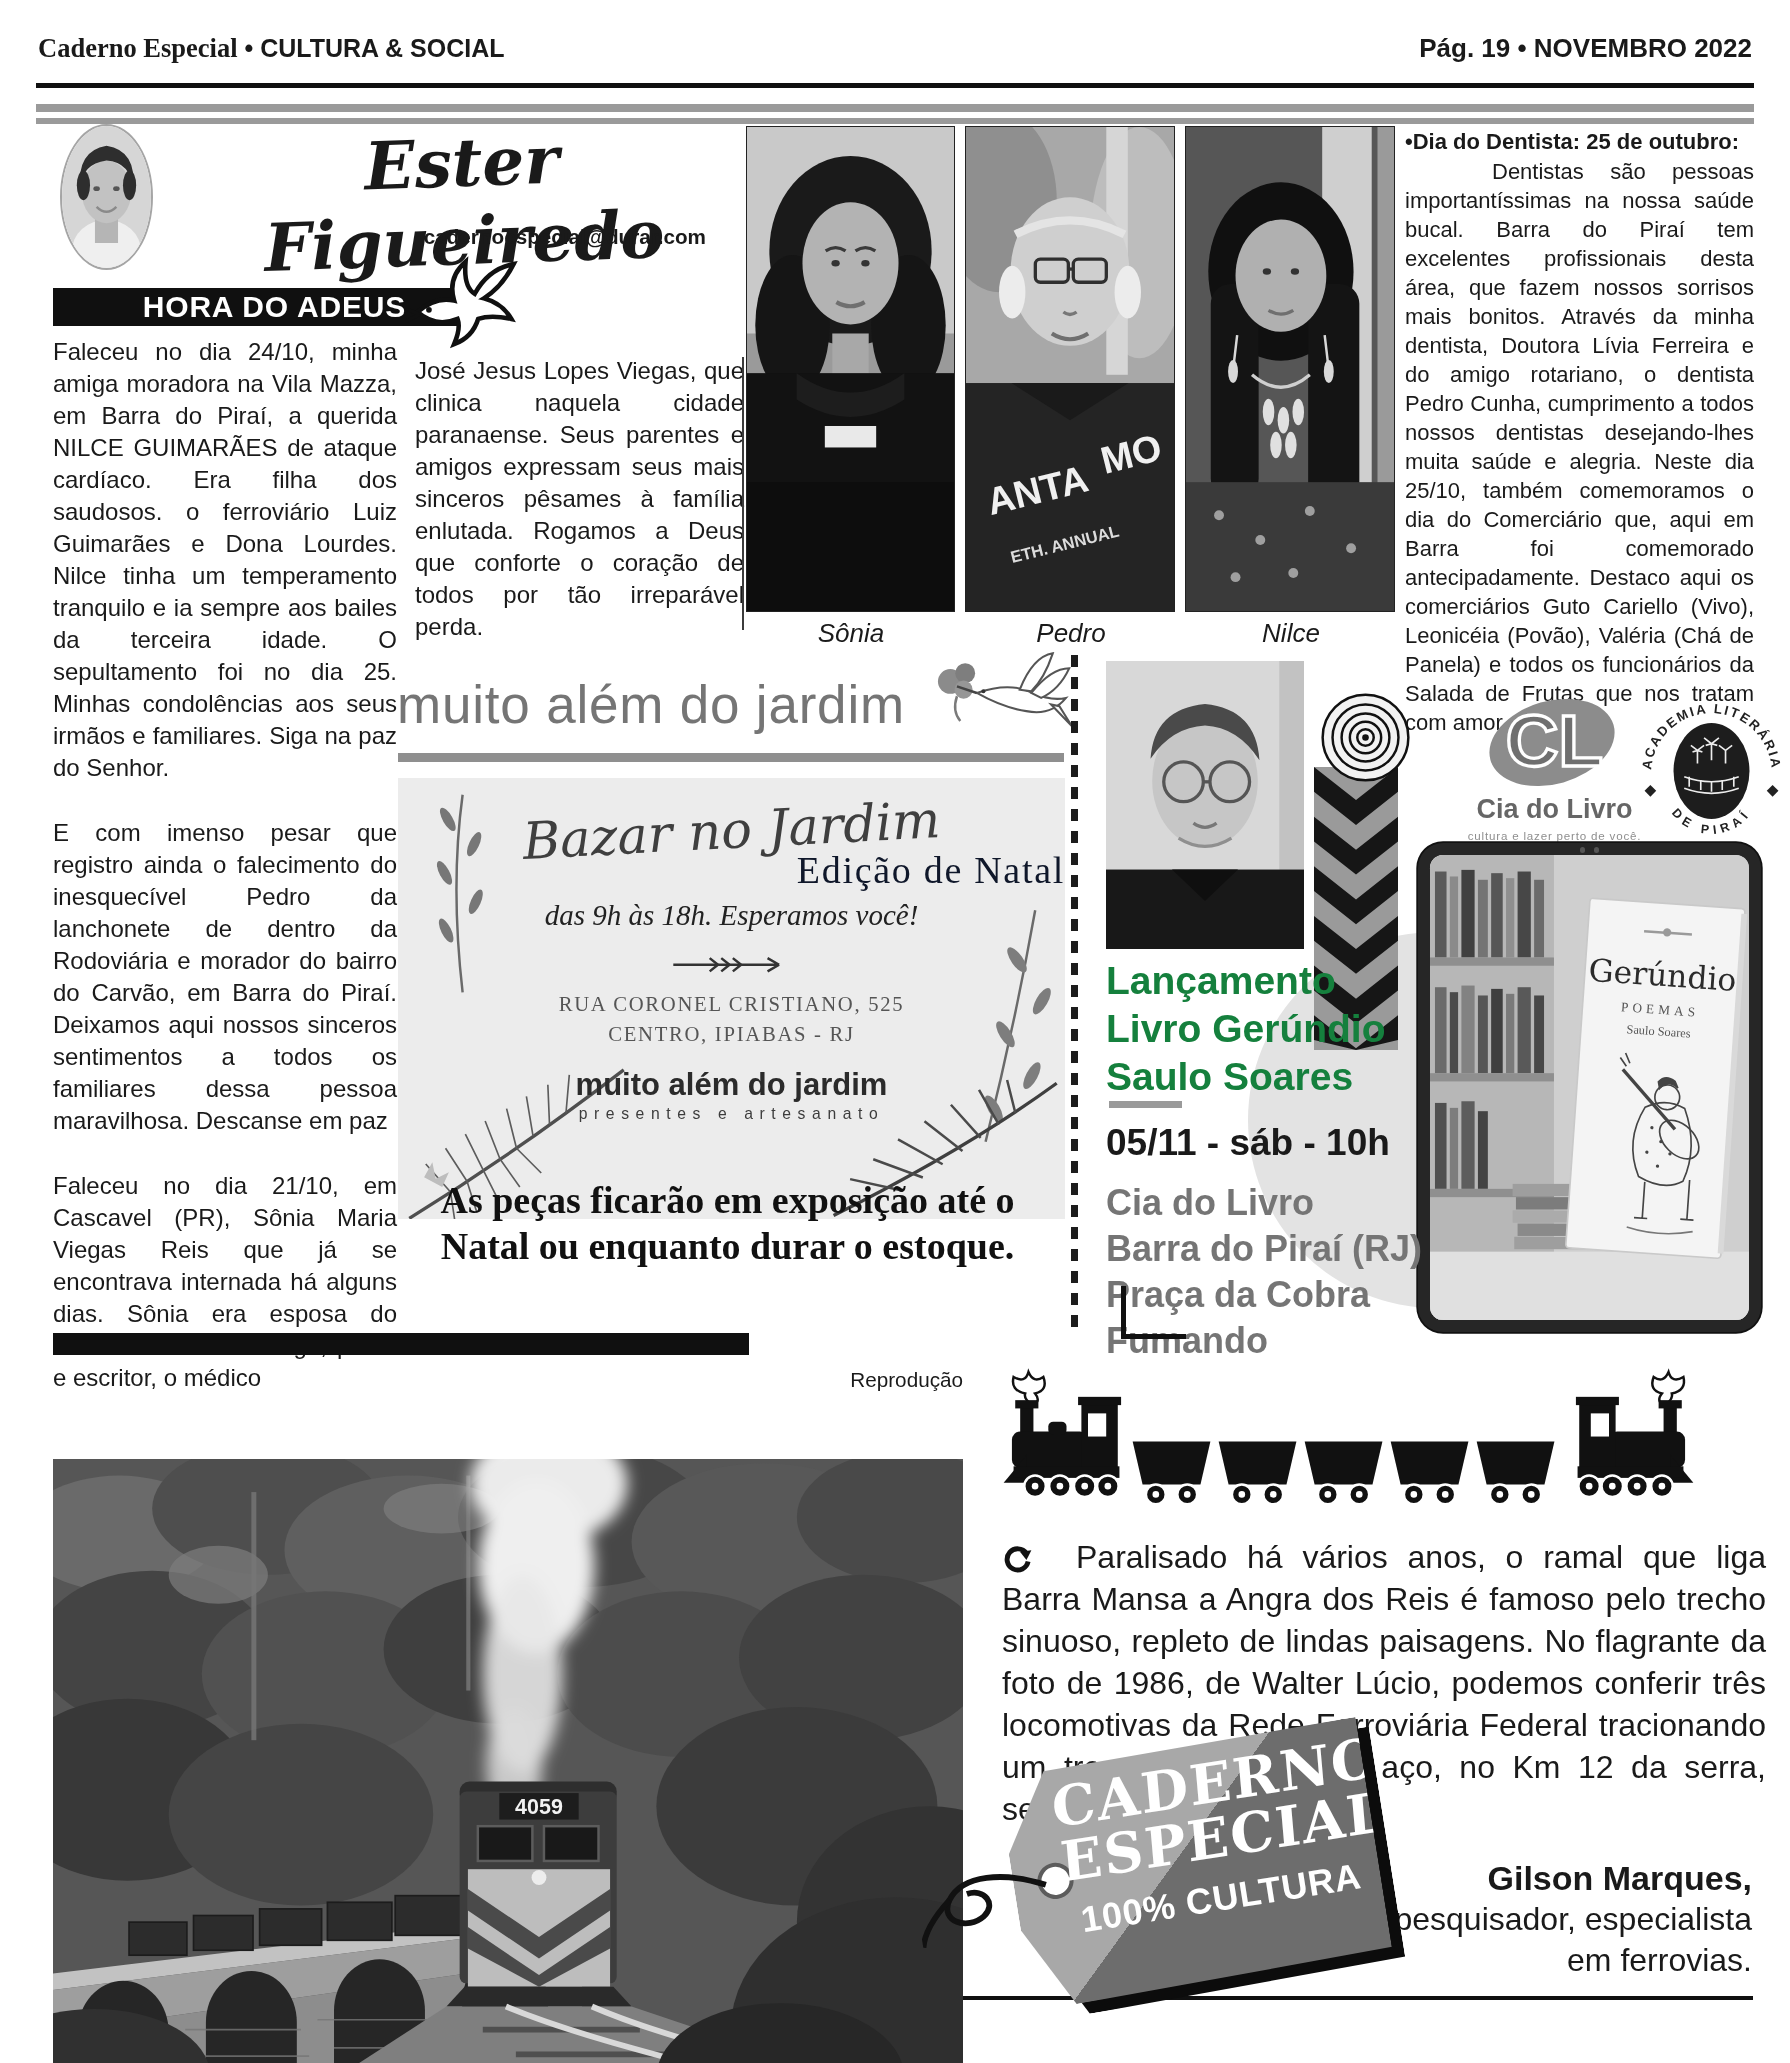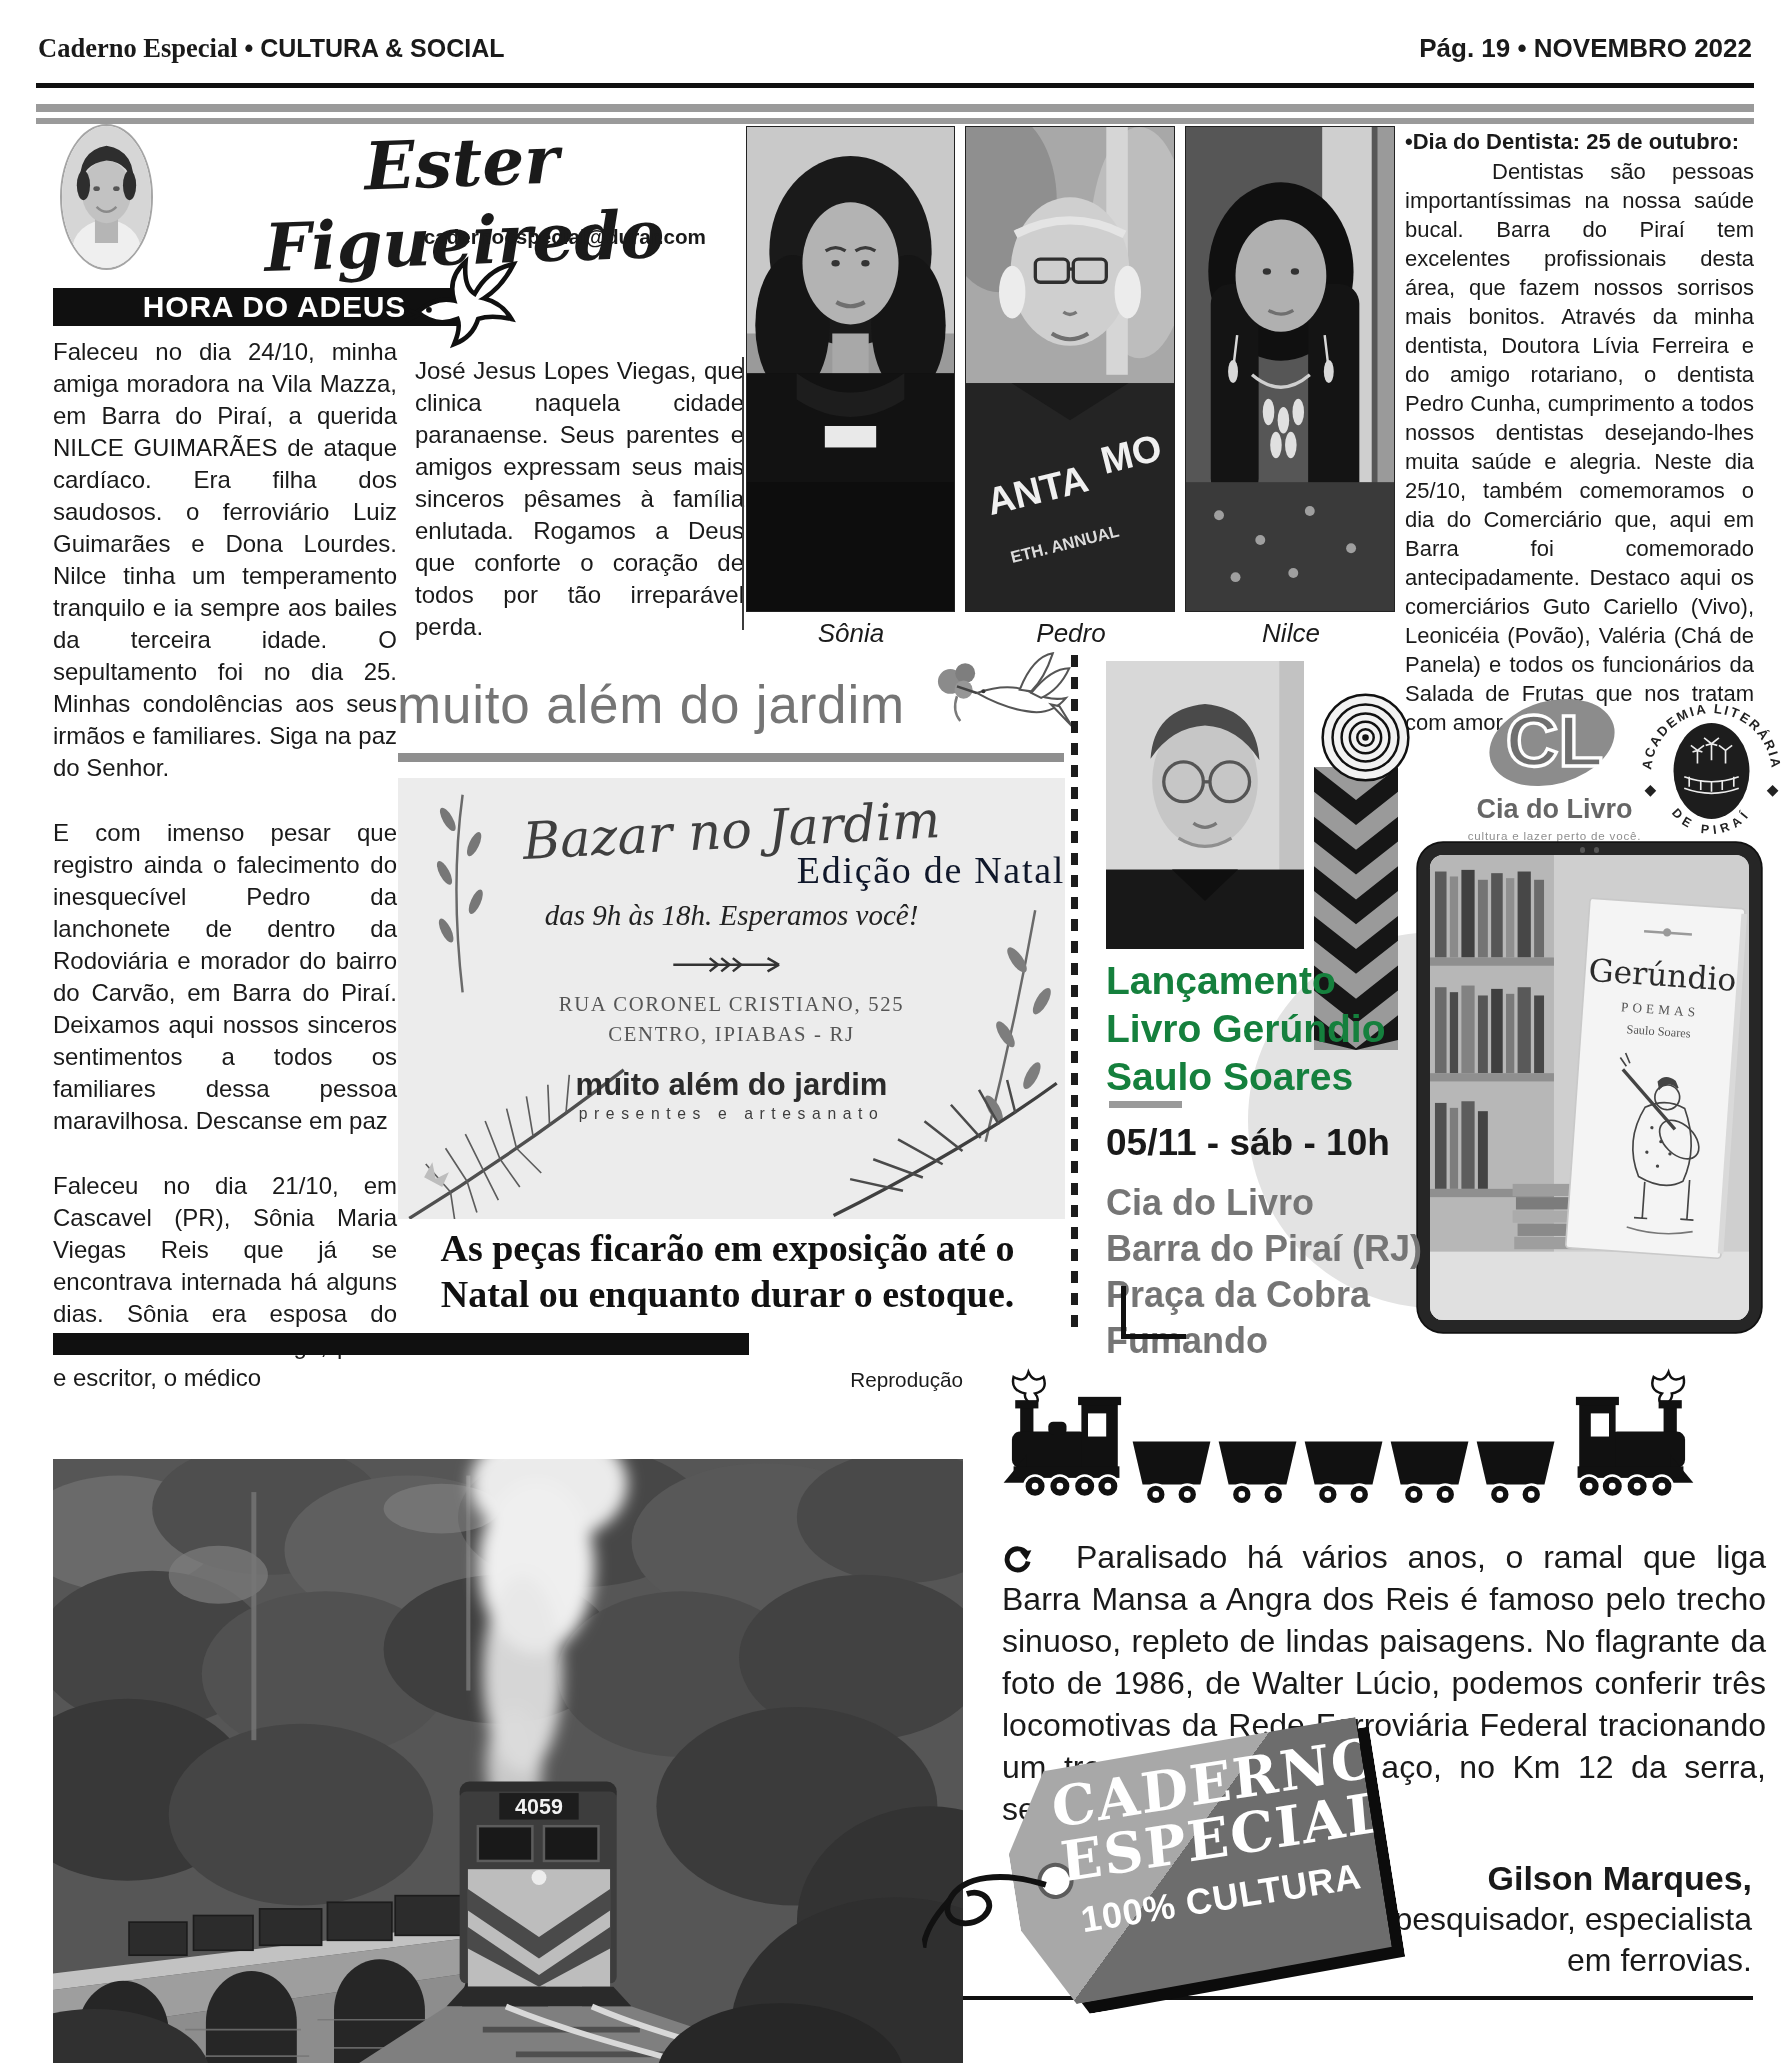--- a/index.html
+++ b/index.html
@@ -64,21 +64,21 @@
           color:#0f172a;letter-spacing:1.7px;text-align:right;}
   .ad-line{font-family:"Liberation Serif",serif;font-style:italic;font-size:29px;
            color:#222;margin-top:15px;}
   .ad-line2{margin-top:6.6px;}
   .ad-arrow{margin-top:21.5px;}
   .ad-addr{font-family:"Liberation Serif",serif;font-size:20.7px;color:#555;
            letter-spacing:1.7px;margin-top:6.6px;}
   .ad-addr1{margin-top:15px;text-align:center;}
   .ad-logo{font-size:31px;font-weight:bold;color:#2b2b2b;margin-top:21.5px;}
   .ad-logo-sub{font-size:15.7px;letter-spacing:6.6px;color:#3c3c3c;margin-top:1.7px;}
-  .jardim-footer{left:376px;top:1225px;width:703px;text-align:center;
+  .jardim-footer{left:376px;top:1177px;width:703px;text-align:center;
                  font-family:"Liberation Serif",serif;font-weight:bold;
                  font-size:38px;line-height:46px;color:#111;}
 
   
   .dash-divider{left:1071px;top:655px;width:7.4px;height:679px;
     background:repeating-linear-gradient(180deg,#1c1c1c 0 12.4px,transparent 12.4px 22px);}
   .gray-blob{left:1248px;top:932px;width:376px;height:376px;border-radius:50%;
              background:#e3e3e3;}
   .saulo-photo{left:1106px;top:661px;width:198px;height:288px;overflow:hidden;background:#d8d8d8;}
   .saulo-photo svg{display:block;width:100%;height:100%;}

